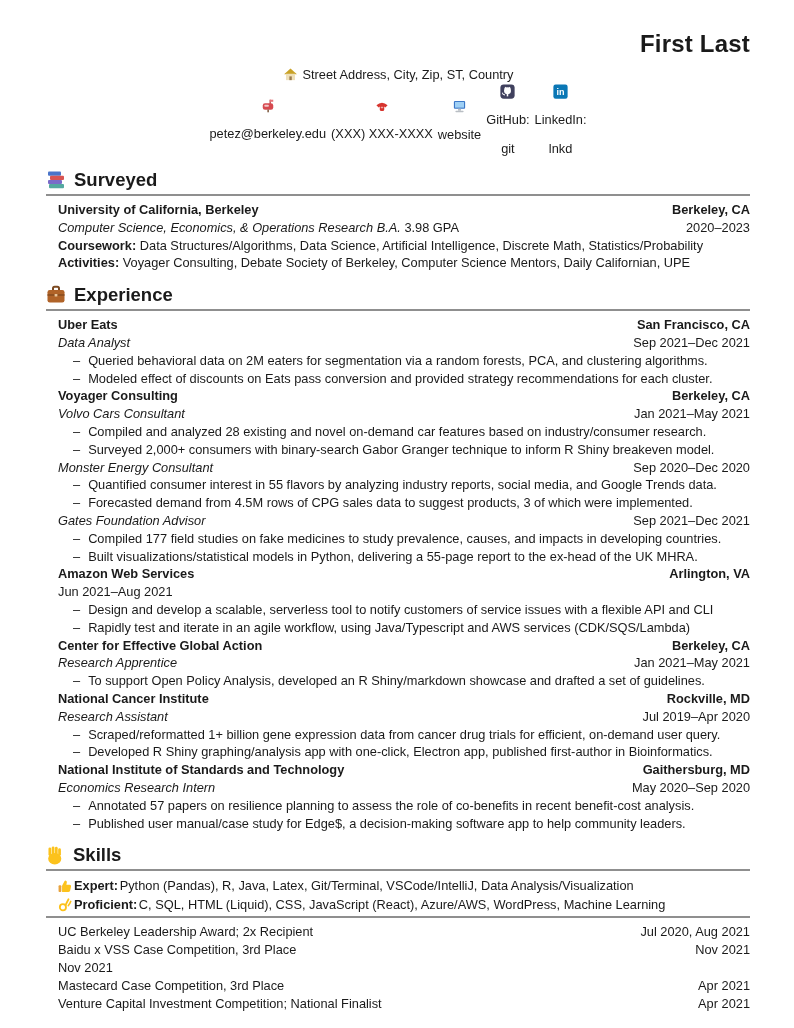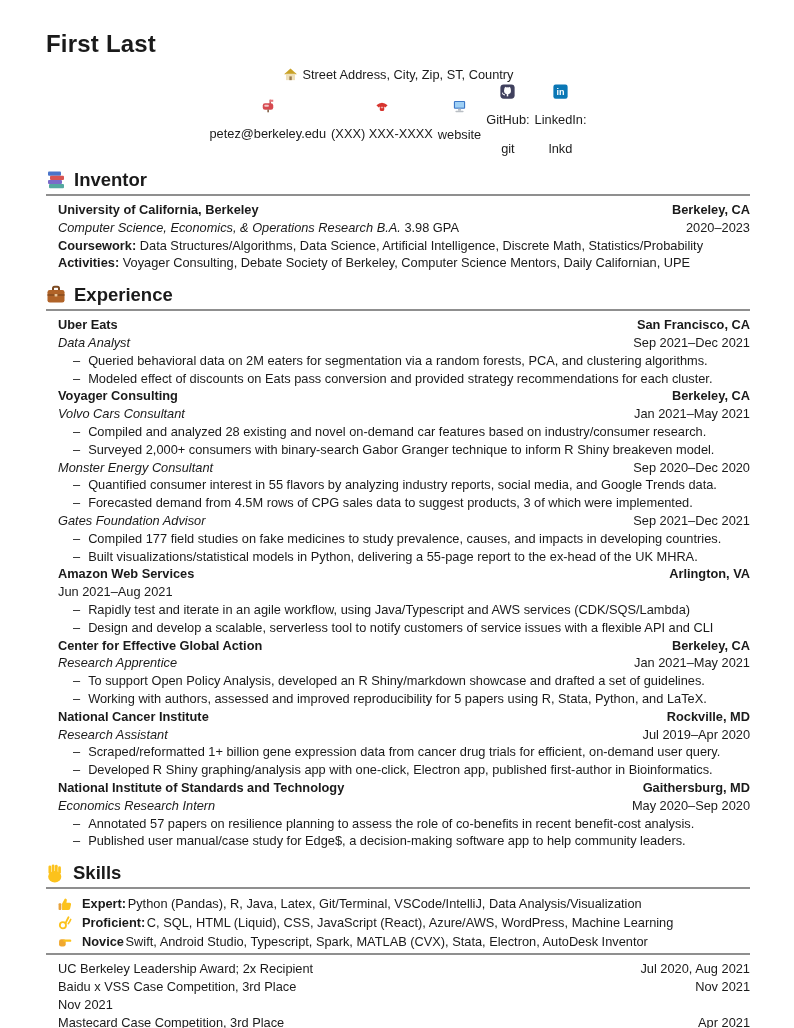--- a/index.html
+++ b/index.html
@@ -6,41 +6,41 @@
   body{
     width:794px;height:1028px;
     font-family:"Liberation Sans", sans-serif;
     color:#1a1a1a;
     font-size:12.8px;
     overflow:hidden;
   }
   .page{padding:30px 44px 0 46px;}
 
   
-  .hdr{text-align:left;}
+  .hdr{text-align:right;}
   .name{font-size:24px;font-weight:bold;line-height:28px;letter-spacing:.2px;}
   .hline{display:flex;justify-content:center;align-items:center;gap:5px;line-height:17px;white-space:nowrap;margin-top:8px;}
   .hline + .hline{margin-top:1px;}
   .citem{display:inline-flex;align-items:center;gap:12px;flex-direction:column;}
   .icon{display:inline-flex;flex:0 0 auto;border-radius:7px;}
 
   
   .sec-head{display:flex;align-items:center;gap:8px;margin-top:11px;}
   .sec-title{font-size:18.5px;font-weight:bold;line-height:24px;}
   .rule{border:none;border-top:2px solid #8f8f8f;margin:2px 0 5px 0;}
   .sec-body{padding-left:12px;}
 
   .row{display:flex;justify-content:space-between;line-height:17.8px;white-space:nowrap;align-items:flex-end;}
   .b{font-weight:bold;}
   .i{font-style:italic;}
   .bullet{line-height:17.8px;padding-left:15px;white-space:nowrap;}
   .bullet::before{content:"–";margin-right:8px;}
 
   
-  .skill-row{display:flex;align-items:center;gap:10px;line-height:19px;white-space:nowrap;}
+  .skill-row{display:flex;align-items:center;gap:2px;line-height:19px;white-space:nowrap;}
   .skill-text{margin-left:-2px;}
 
   
   .awards .row{line-height:17.9px;}
 </style>
 </head>
 <body>
 
 <div class="page">
 
@@ -126,21 +126,21 @@
   <div>
     <div class="sec-head">
       <span class="icon">
         <svg viewBox="0 0 20 20" width="20" height="20">
           <rect x="2" y="1.5" width="13" height="4.2" rx="1" fill="#4a74c9"></rect>
           <rect x="4" y="5.7" width="14" height="4.2" rx="1" fill="#d85452"></rect>
           <rect x="2" y="9.9" width="14" height="4.2" rx="1" fill="#7a6bc9"></rect>
           <rect x="3" y="14.1" width="15" height="4.2" rx="1" fill="#54a8a0"></rect>
         </svg>
       </span>
-      <span class="sec-title">Inventor</span>
+      <span class="sec-title">Surveyed</span>
     </div>
     <hr class="rule">
     <div class="sec-body">
       <div class="row">
         <span class="b">University of California, Berkeley</span>
         <span class="b">Berkeley, CA</span>
       </div>
       <div class="row">
         <span><span class="i">Computer Science, Economics, &amp; Operations Research B.A.</span> <span>3.98 GPA</span></span>
         <span>2020–2023</span>
@@ -208,35 +208,34 @@
       </div>
 
       <div>
         <div class="row">
           <span class="b">Amazon Web Services</span>
           <span class="b">Arlington, VA</span>
         </div>
         <div class="row">
           <span>Jun 2021–Aug 2021</span>
         </div>
+        <div class="bullet">Design and develop a scalable, serverless tool to notify customers of service issues with a flexible API and CLI</div>
         <div class="bullet">Rapidly test and iterate in an agile workflow, using Java/Typescript and AWS services (CDK/SQS/Lambda)</div>
-        <div class="bullet">Design and develop a scalable, serverless tool to notify customers of service issues with a flexible API and CLI</div>
       </div>
 
       <div>
         <div class="row">
           <span class="b">Center for Effective Global Action</span>
           <span class="b">Berkeley, CA</span>
         </div>
         <div class="row">
           <span class="i">Research Apprentice</span>
           <span>Jan 2021–May 2021</span>
         </div>
         <div class="bullet">To support Open Policy Analysis, developed an R Shiny/markdown showcase and drafted a set of guidelines.</div>
-        <div class="bullet">Working with authors, assessed and improved reproducibility for 5 papers using R, Stata, Python, and LaTeX.</div>
       </div>
 
       <div>
         <div class="row">
           <span class="b">National Cancer Institute</span>
           <span class="b">Rockville, MD</span>
         </div>
         <div class="row">
           <span class="i">Research Assistant</span>
           <span>Jul 2019–Apr 2020</span>
@@ -288,29 +287,20 @@
       <div class="skill-row">
         <span class="icon">
           <svg viewBox="0 0 20 20" width="14" height="14">
             <circle cx="7" cy="13.2" r="4.4" fill="none" stroke="#fcc21c" stroke-width="2.6"></circle>
             <path d="M10.8 10.2 Q13 5.5 15 1.8" stroke="#fcc21c" stroke-width="2.6" fill="none" stroke-linecap="round"></path>
             <path d="M14.6 11 Q17 8 18.2 4.8" stroke="#fcc21c" stroke-width="2.2" fill="none" stroke-linecap="round"></path>
           </svg>
         </span>
         <span><span class="b">Proficient:</span> <span class="skill-text">C, SQL, HTML (Liquid), CSS, JavaScript (React), Azure/AWS, WordPress, Machine Learning</span></span>
       </div>
-      <div class="skill-row">
-        <span class="icon">
-          <svg viewBox="0 0 20 20" width="14" height="14">
-            <rect x="1.5" y="6" width="9.5" height="10.5" rx="3.2" fill="#f0a830"></rect>
-            <rect x="7.5" y="6.3" width="11.5" height="3.5" rx="1.75" fill="#fcc21c"></rect>
-          </svg>
-        </span>
-        <span><span class="b">Novice</span> <span class="skill-text">Swift, Android Studio, Typescript, Spark, MATLAB (CVX), Stata, Electron, AutoDesk Inventor</span></span>
-      </div>
     </div>
   </div>
 
   <div class="awards">
     <hr class="rule">
     <div class="sec-body">
       <div class="row">
         <span>UC Berkeley Leadership Award; 2x Recipient</span>
         <span>Jul 2020, Aug 2021</span>
       </div>

